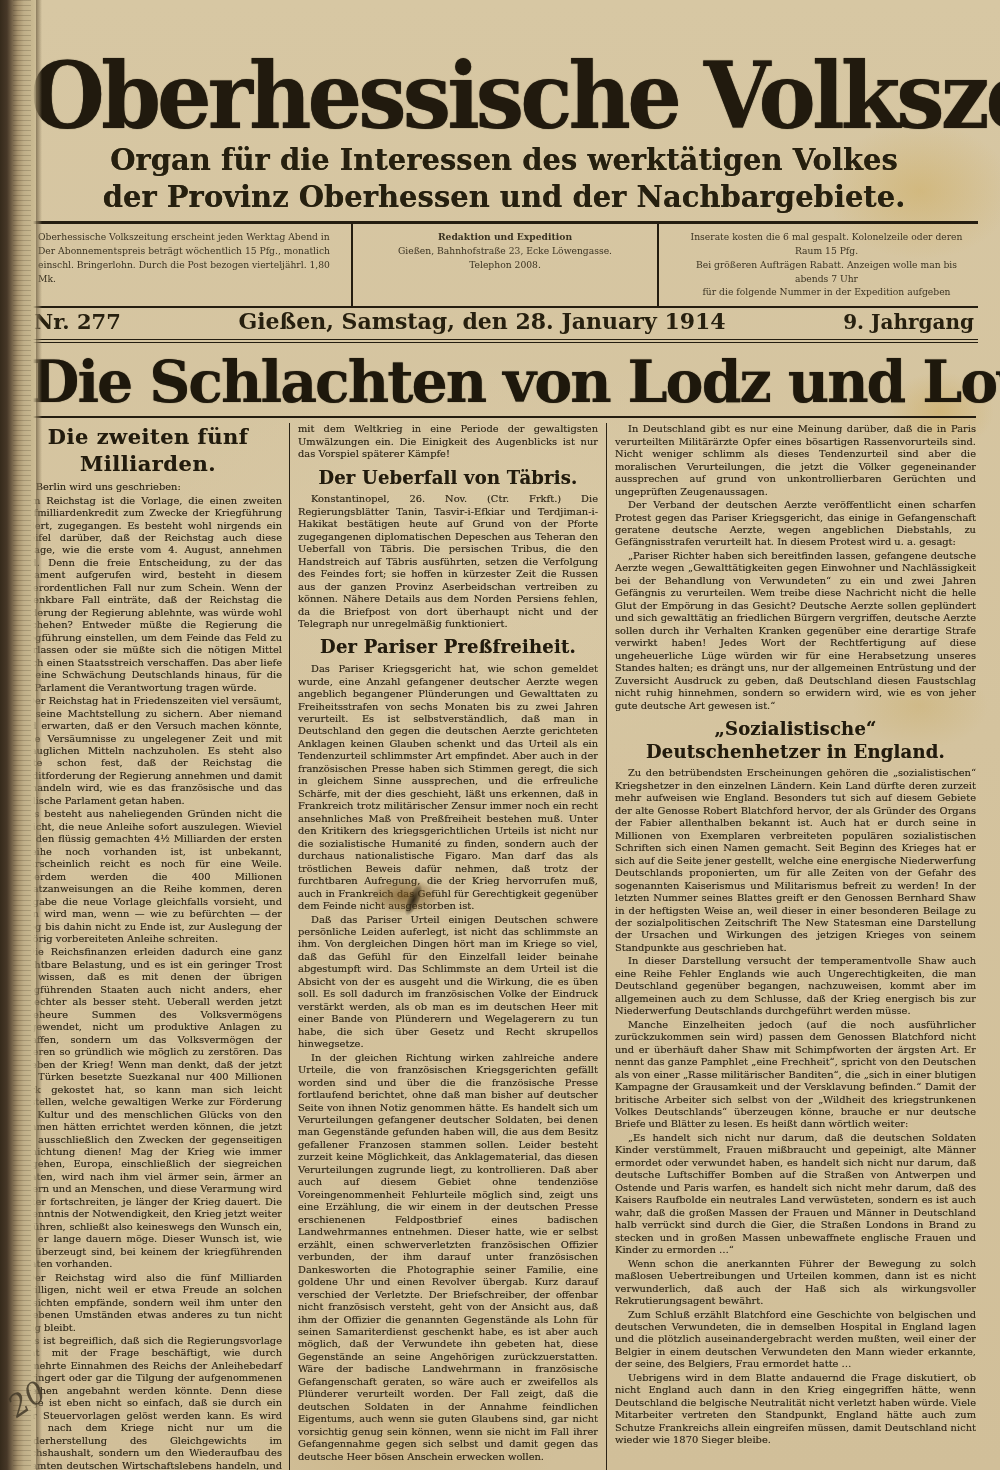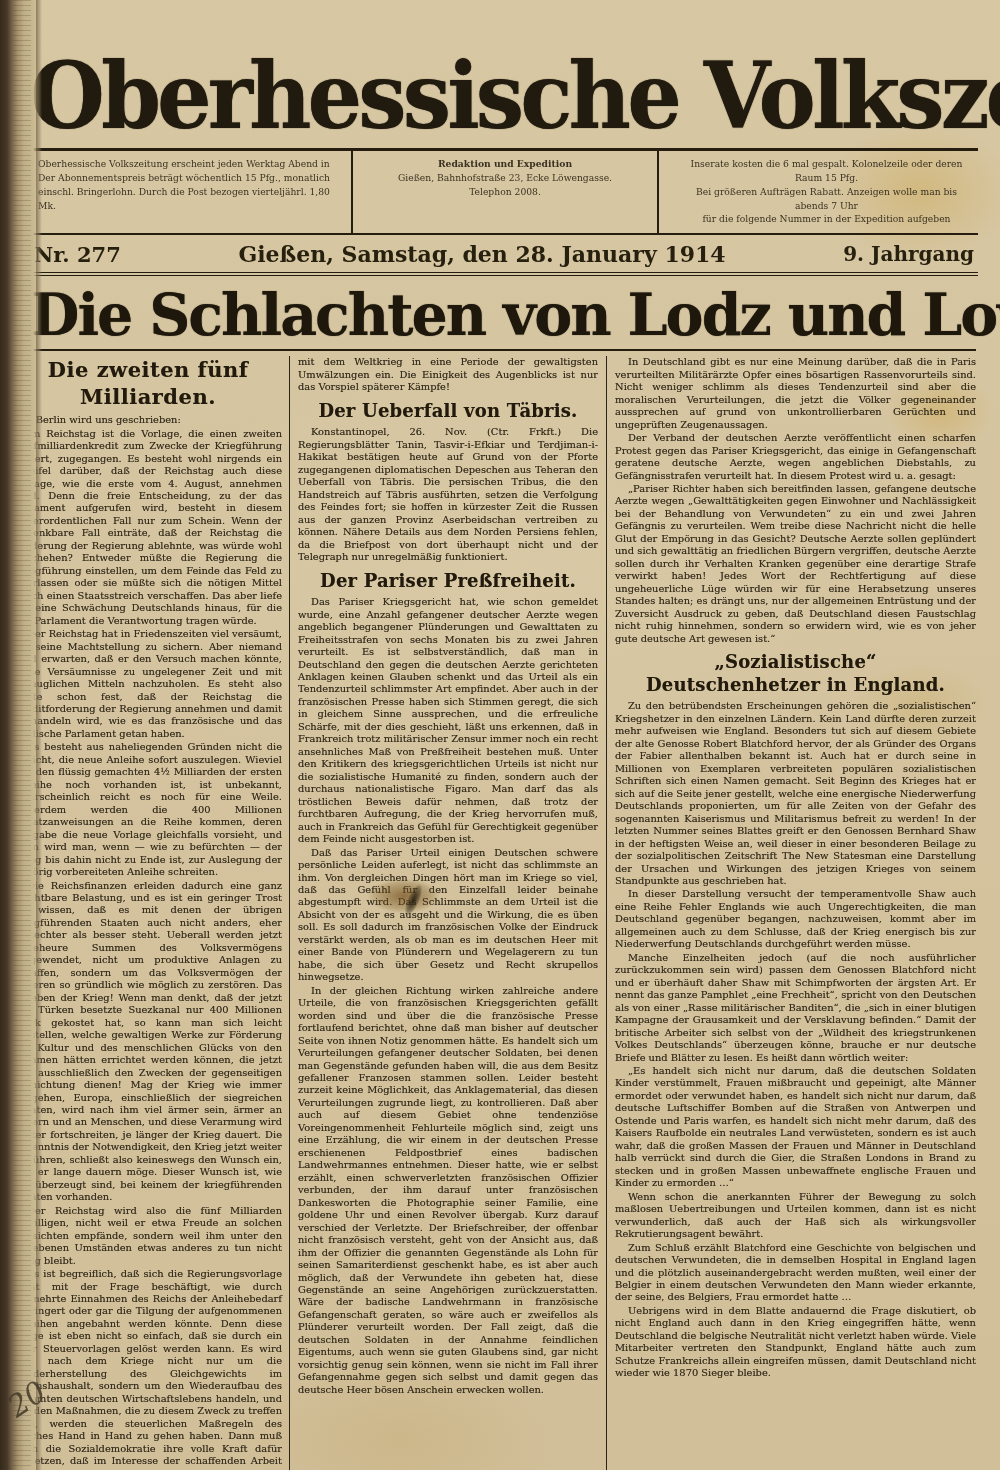--- a/index.html
+++ b/index.html
@@ -69,22 +69,22 @@
     border-top:3px solid #241d10;border-bottom:2px solid #241d10;
     font-size:9.2px;line-height:1.5;text-align:center;color:#3a3221;
   }
   .info-box{padding:6px 8px 7px;}
   .info-box.b1{flex:0 0 305px;text-align:left;}
   .info-box.b2{flex:0 0 288px;border-left:2px solid #241d10;border-right:2px solid #241d10;}
   .info-box.b3{flex:1;padding-left:24px;}
   .info-box.b2 .box-line:first-child{font-weight:bold;}
   
   .date-row{
-    display:flex;justify-content:space-between;align-items:center;
-    padding:6px 4px 5px;border-bottom:4px double #241d10;
+    display:flex;justify-content:space-between;align-items:flex-end;
+    padding:0 4px 5px;border-bottom:4px double #241d10;
     font-size:21px;font-weight:bold;color:#27200f;
   }
   .date-row .date{font-size:22px;}
   .date-row .volume{font-size:20px;}
   
   .main-headline{
     margin:10px 0 6px;text-align:center;
     font-size:57px;font-weight:bold;letter-spacing:-2px;line-height:1.0;
     color:#1e180c;text-shadow:0 0 1px rgba(30,24,12,0.75);
     white-space:nowrap;
@@ -119,20 +119,22 @@
   </div>
   <div class="pencil-note">20</div>
   <div class="smudge">
       <div class="streak"></div>
     </div>
 
   <div class="sheet">
 
     <header class="masthead">
       <h1 class="title">Oberhessische Volkszeitung</h1>
+      <p class="subtitle">Organ für die Interessen des werktätigen Volkes</p>
+      <p class="subtitle">der Provinz Oberhessen und der Nachbargebiete.</p>
     </header>
 
     <div class="info-row">
       <div class="info-box b1">
           <div class="box-lines">
             <div class="box-line">Oberhessische Volkszeitung erscheint jeden Werktag Abend in</div>
             <div class="box-line">Der Abonnementspreis beträgt wöchentlich 15 Pfg., monatlich</div>
             <div class="box-line">einschl. Bringerlohn. Durch die Post bezogen vierteljährl. 1,80 Mk.</div>
           </div>
         </div>

